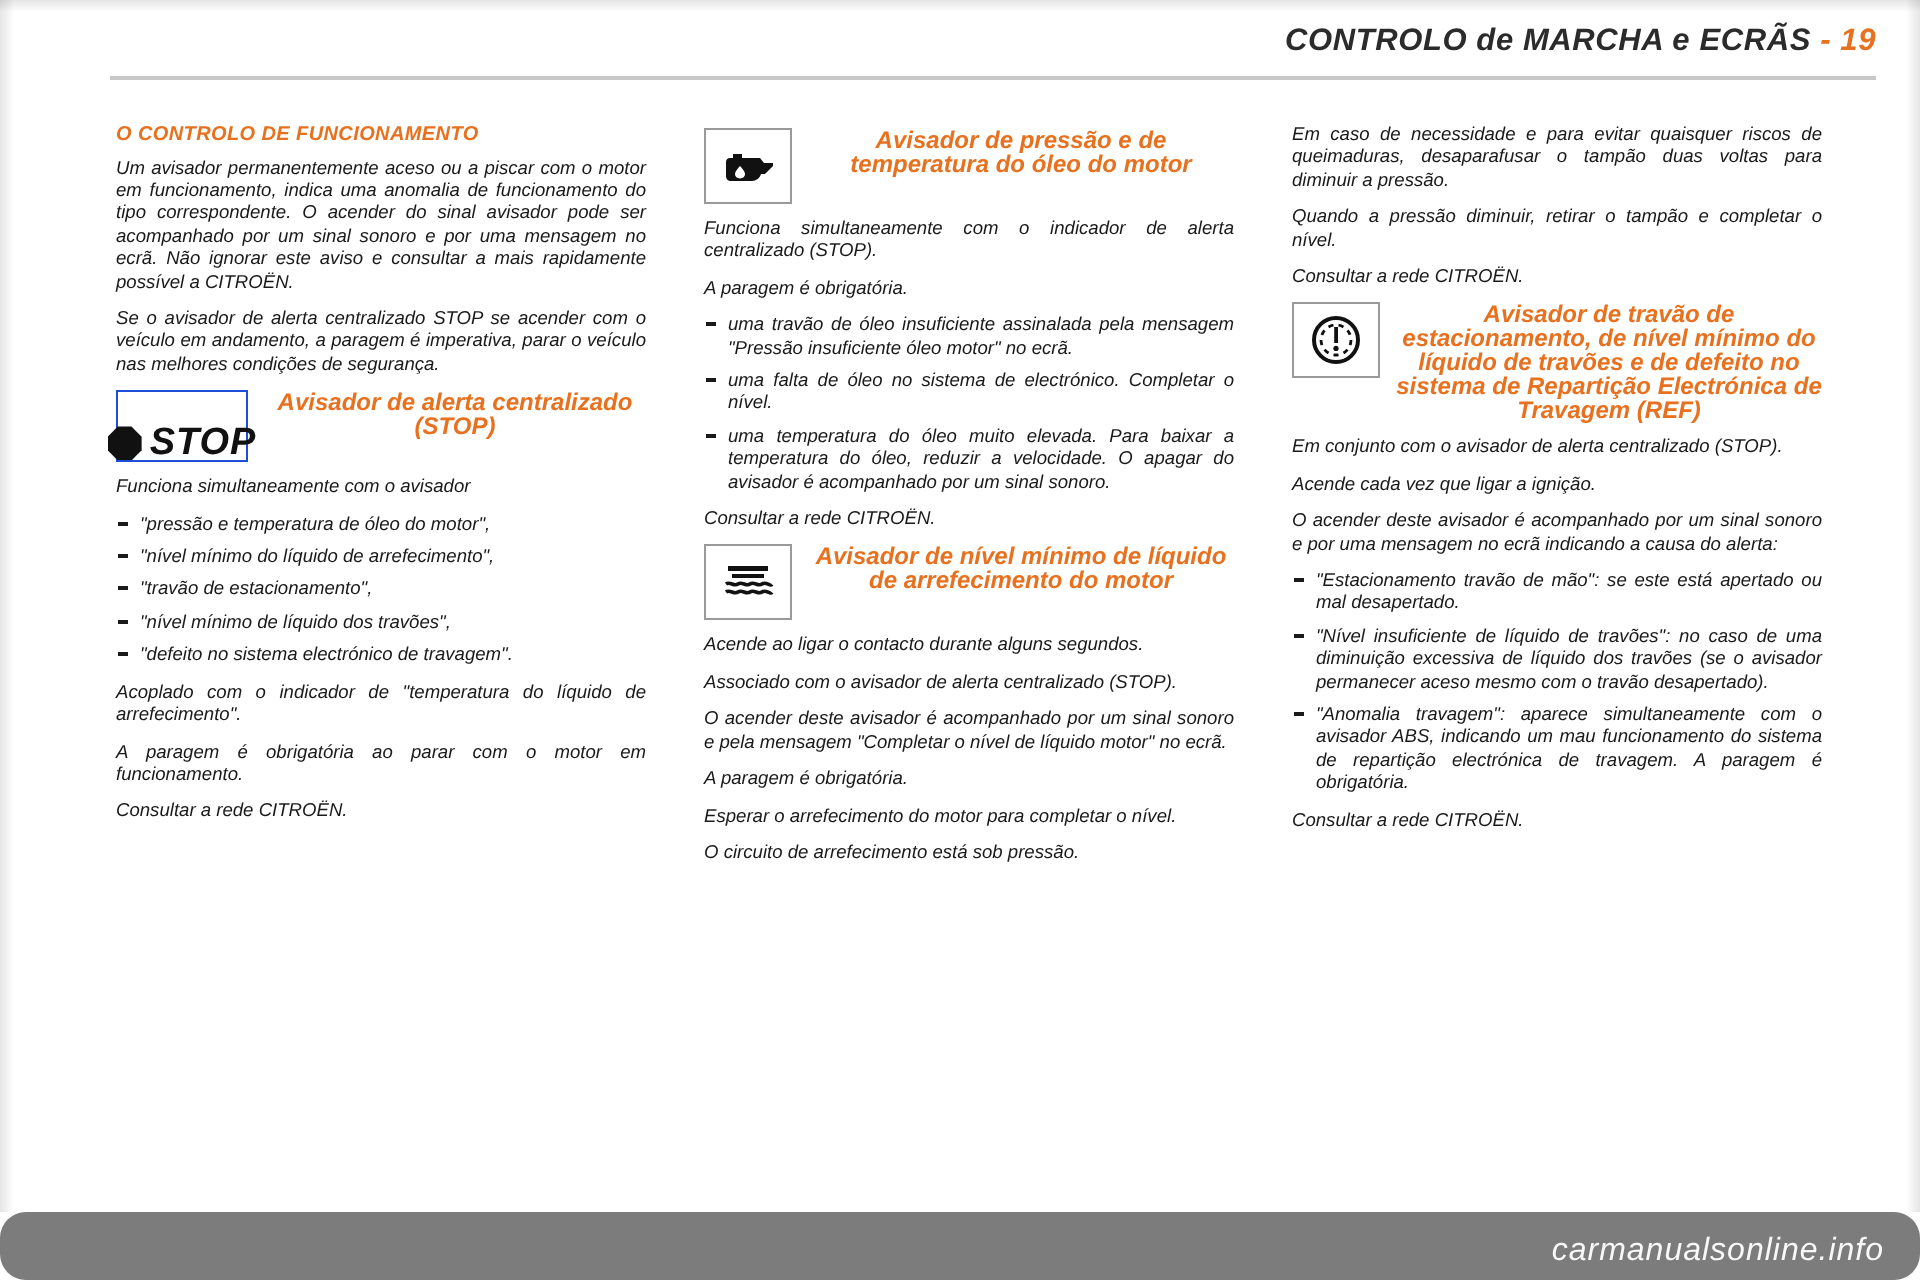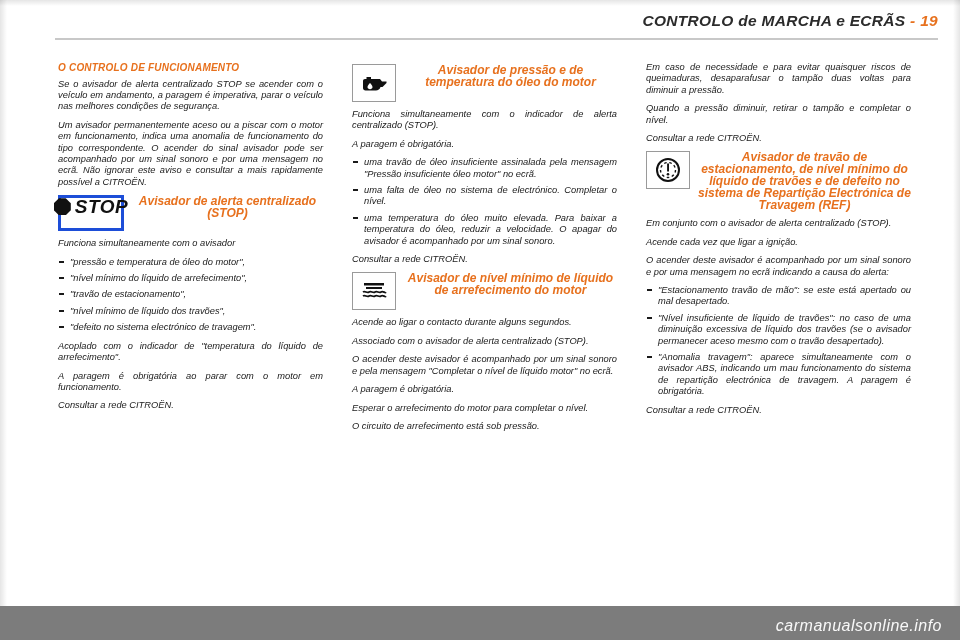--- a/index.html
+++ b/index.html
@@ -121,25 +121,25 @@
     color: #e7711e;
     font-size: 12px;
     line-height: 11.8px;
     padding-top: 1px;
     text-align: center;
   }
   .stop-box {
     width: 66px;
     height: 36px;
     flex: 0 0 66px;
-    border: 3px solid #1d4ed8;
+    border: 1px solid #1d4ed8;
     background: #fff;
     margin-right: 8px;
     display: flex;
-    align-items: flex-start;
+    align-items: flex-end;
     justify-content: center;
     box-sizing: border-box;
   }
   .stop-glyph {
     font-weight: bold;
     font-size: 19px;
     letter-spacing: 0.5px;
     color: #111;
     font-family: "Liberation Sans", sans-serif;
   }
@@ -155,20 +155,21 @@
     align-items: center;
   }
   
   .footer {
     position: absolute;
     left: 0;
     bottom: 0;
     width: 960px;
     height: 34px;
     background: #7c7c7c;
+    border-radius: 13px;
   }
   .footer-text {
     position: absolute;
     right: 18px;
     bottom: 5px;
     font-size: 16px;
     color: #ffffff;
     letter-spacing: 0.5px;
     opacity: 0.95;
   }
@@ -195,22 +196,22 @@
 
   <div class="header">
     <div class="header-title">
       <span>CONTROLO de MARCHA e ECRÃS</span><span class="accent"> - </span><span class="accent">19</span>
     </div>
     <div class="header-rule"></div>
   </div>
 
   <div class="col" id="col1">
     <div class="sec-title">O CONTROLO DE FUNCIONAMENTO</div>
+    <p class="para">Um avisador permanentemente aceso ou a piscar com o motor em funcionamento, indica uma anomalia de funcionamento do tipo correspondente. O acender do sinal avisador pode ser acompanhado por um sinal sonoro e por uma mensagem no ecrã. Não ignorar este aviso e consultar a mais rapidamente possível a CITROËN.</p>
     <p class="para">Se o avisador de alerta centralizado STOP se acender com o veículo em andamento, a paragem é imperativa, parar o veículo nas melhores condições de segurança.</p>
-    <p class="para">Um avisador permanentemente aceso ou a piscar com o motor em funcionamento, indica uma anomalia de funcionamento do tipo correspondente. O acender do sinal avisador pode ser acompanhado por um sinal sonoro e por uma mensagem no ecrã. Não ignorar este aviso e consultar a mais rapidamente possível a CITROËN.</p>
 
     <div class="icon-block">
       <div class="stop-box">
         <div class="stop-inner">
           <div class="stop-oct"></div>
           <span class="stop-glyph">STOP</span>
         </div>
       </div>
       <div class="icon-heading">Avisador de alerta centralizado (STOP)</div>
     </div>

